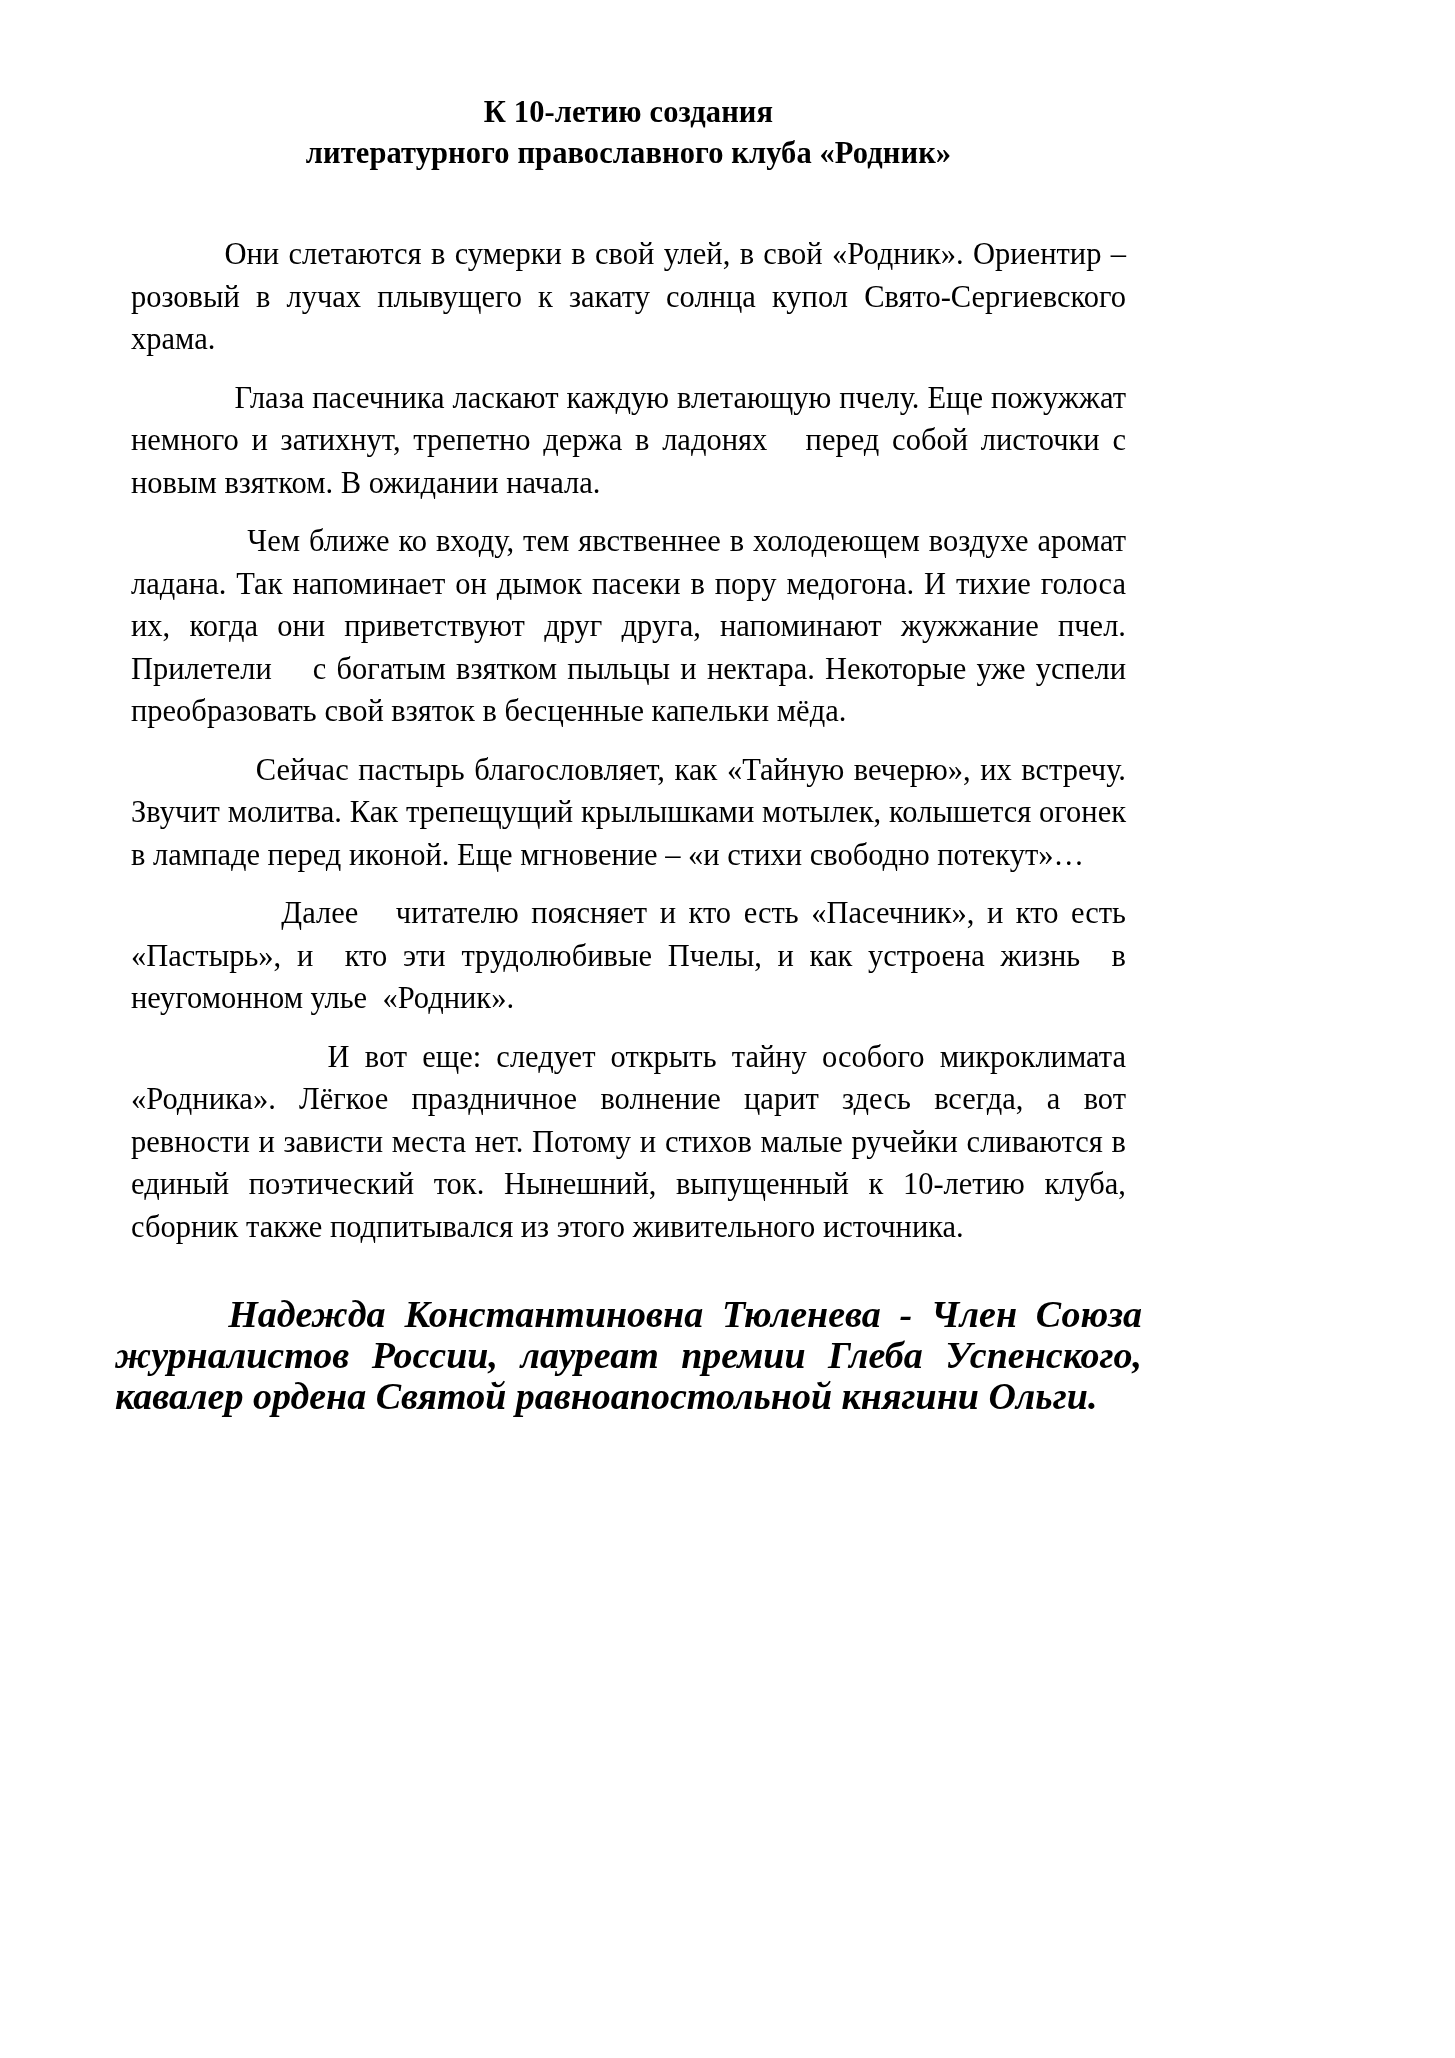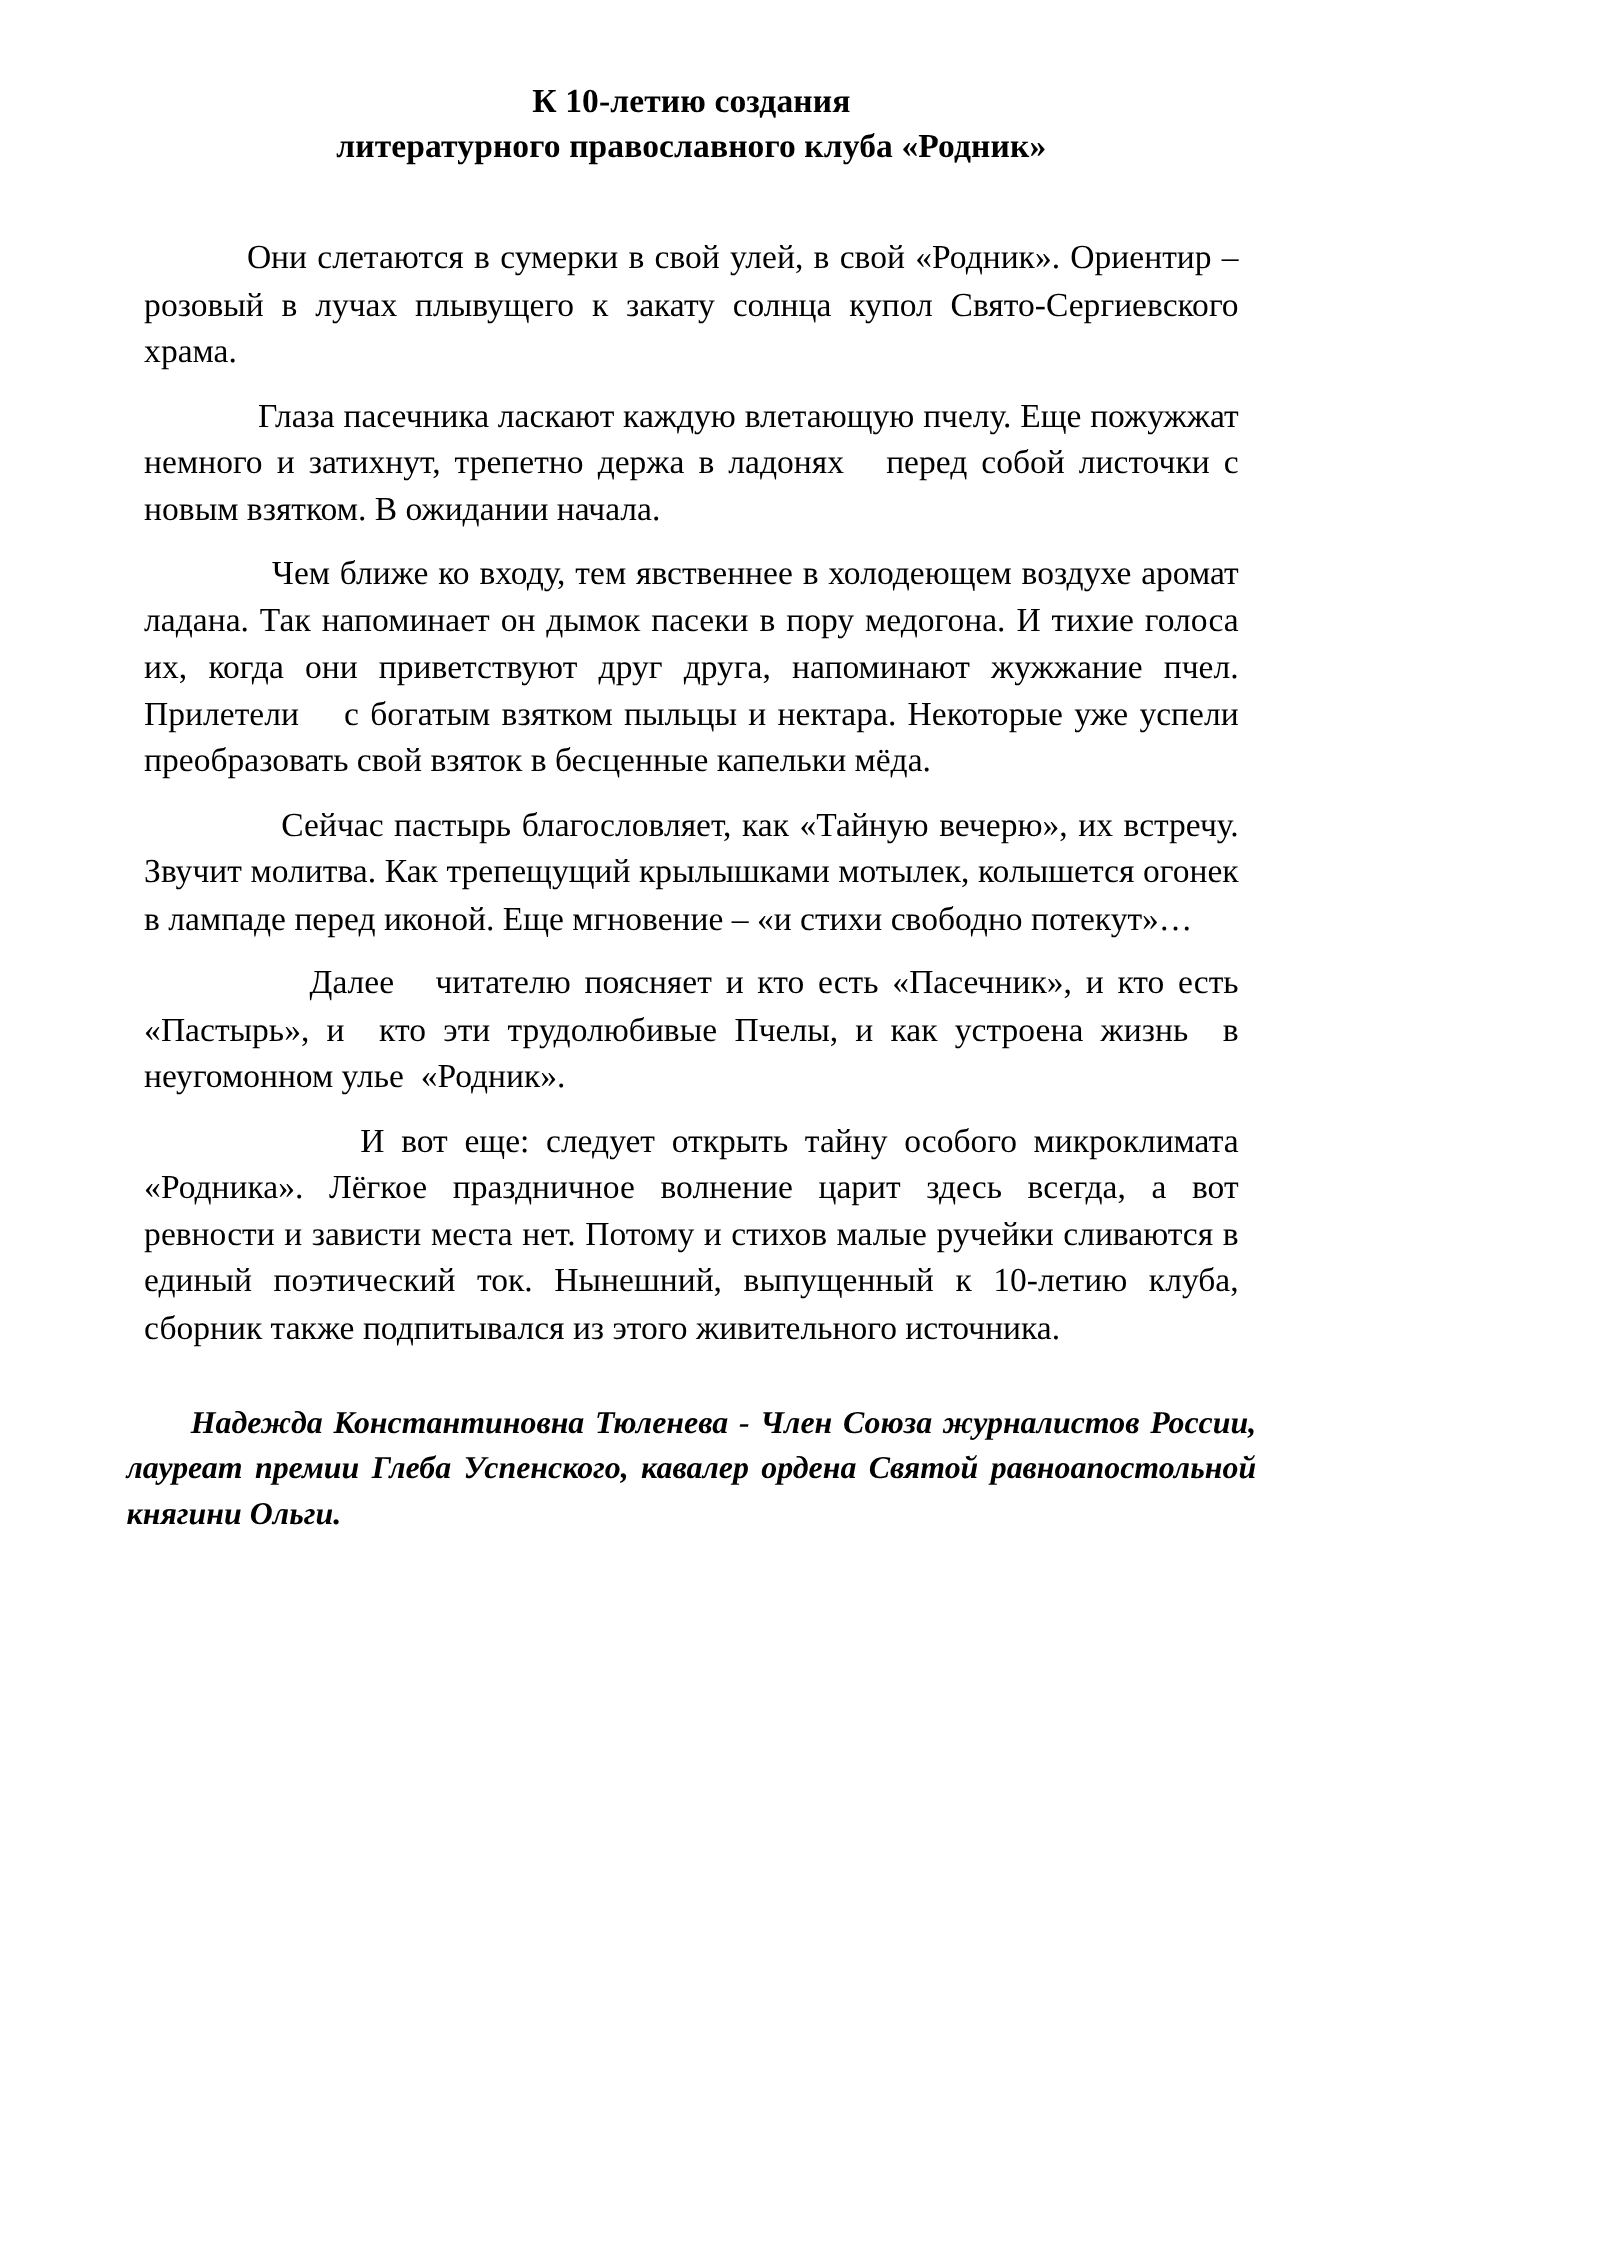--- a/index.html
+++ b/index.html
@@ -12,21 +12,21 @@
     height: 2058px;
     font-family: "Liberation Serif", "DejaVu Serif", serif;
     color: #000000;
     overflow: hidden;
   }
   .page {
     position: relative;
     box-sizing: border-box;
     width: 1257px;
     height: 2058px;
-    padding: 72px 115px 0 115px;
+    padding: 92px 115px 0 115px;
     background: #ffffff;
   }
   .doc-title {
     text-align: center;
     font-weight: bold;
     font-size: 30.5px;
     line-height: 41px;
     letter-spacing: 0.1px;
   }
   .doc-title .title-line {
@@ -46,21 +46,21 @@
     hyphens: none;
   }
   p.para.indent {
     text-indent: 0;
   }
   .sig-block {
     margin-top: 46px;
   }
   p.signature {
     margin: 0;
-    font-size: 29px;
+    font-size: 38px;
     line-height: 41px;
     font-style: italic;
     font-weight: bold;
     text-align: justify;
     text-justify: inter-word;
     white-space: pre-wrap;
   }
 </style>
 </head>
 <body>

